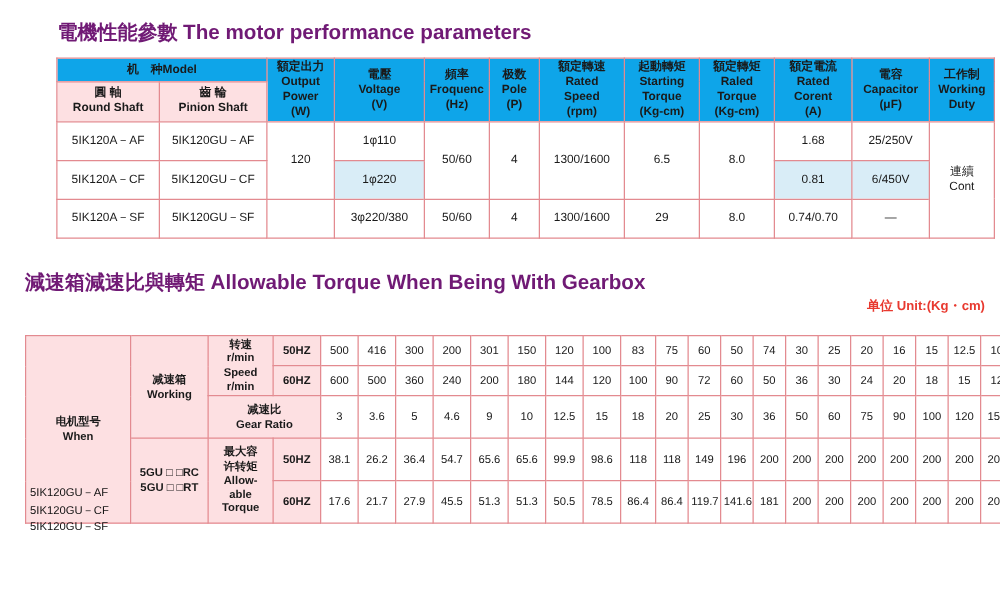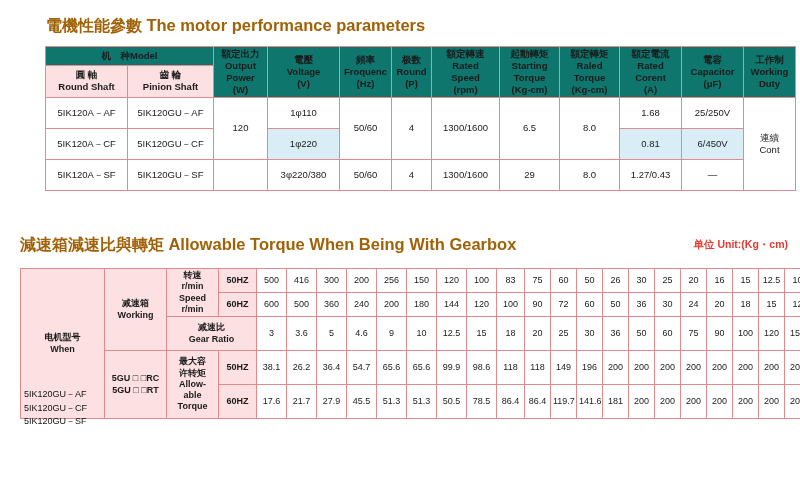--- a/index.html
+++ b/index.html
@@ -15,36 +15,36 @@
     overflow: hidden;
   }
   .page {
     position: relative;
     width: 800px;
     height: 477px;
   }
   .section-title {
     font-size: 16px;
     font-weight: bold;
-    color: #a16207;
+    color: #701a75;
     letter-spacing: 0px;
     white-space: nowrap;
   }
   .section-title .cn { font-size: 16px; }
   .section-title .en { font-size: 16.5px; }
 
   #title1 {
     position: absolute;
     left: 46px;
     top: 16px;
   }
   #title2 {
     position: absolute;
     left: 20px;
-    top: 235px;
+    top: 216px;
   }
   #unit-note {
     position: absolute;
     right: 12px;
     top: 238px;
     font-size: 10.5px;
     color: #e8392f;
     font-weight: bold;
   }
 
@@ -56,21 +56,21 @@
     border: 1px solid #e38a90;
     text-align: center;
     vertical-align: middle;
     font-size: 9.5px;
     line-height: 1.25;
     padding: 1px 2px;
     color: #1a1a1a;
     font-weight: normal;
   }
   .hdr {
-    background: #0f766e;
+    background: #0ea5e9;
     font-weight: bold;
     font-size: 9.5px;
     margin-top: 34px;
   }
   .hdr-sub {
     background: #fde0e2;
     font-weight: bold;
   }
   .body-cell { background: #ffffff; }
   .hl { background: #d9edf7; }
@@ -136,21 +136,21 @@
           <div>Voltage</div>
           <div>(V)</div>
         </td>
         <td class="hdr" rowspan="2">
           <div>頻率</div>
           <div>Froquenc</div>
           <div>(Hz)</div>
         </td>
         <td class="hdr" rowspan="2">
           <div>极数</div>
-          <div>Round</div>
+          <div>Pole</div>
           <div>(P)</div>
         </td>
         <td class="hdr" rowspan="2">
           <div>額定轉速</div>
           <div>Rated</div>
           <div>Speed</div>
           <div>(rpm)</div>
         </td>
         <td class="hdr" rowspan="2">
           <div>起動轉矩</div>
@@ -221,21 +221,21 @@
       <tr class="row-tall">
         <td class="body-cell">5IK120A－SF</td>
         <td class="body-cell">5IK120GU－SF</td>
         <td class="body-cell"></td>
         <td class="body-cell">3φ220/380</td>
         <td class="body-cell">50/60</td>
         <td class="body-cell">4</td>
         <td class="body-cell">1300/1600</td>
         <td class="body-cell">29</td>
         <td class="body-cell">8.0</td>
-        <td class="body-cell">1.27/0.43</td>
+        <td class="body-cell">0.74/0.70</td>
         <td class="body-cell">—</td>
       </tr>
     </tbody>
   </table>
 
   <div id="title2" class="section-title">
     <span class="cn">減速箱減速比與轉矩</span>
     <span class="en">Allowable Torque When Being With Gearbox</span>
   </div>
   <div id="unit-note">单位 Unit:(Kg・cm)</div>
@@ -283,29 +283,29 @@
           <div>转速</div>
           <div>r/min</div>
           <div>Speed</div>
           <div>r/min</div>
         </td>
         <td class="rowhdr">50HZ</td>
         <td class="body-cell">500</td>
         <td class="body-cell">416</td>
         <td class="body-cell">300</td>
         <td class="body-cell">200</td>
-        <td class="body-cell">256</td>
+        <td class="body-cell">301</td>
         <td class="body-cell">150</td>
         <td class="body-cell">120</td>
         <td class="body-cell">100</td>
         <td class="body-cell">83</td>
         <td class="body-cell">75</td>
         <td class="body-cell">60</td>
         <td class="body-cell">50</td>
-        <td class="body-cell">26</td>
+        <td class="body-cell">74</td>
         <td class="body-cell">30</td>
         <td class="body-cell">25</td>
         <td class="body-cell">20</td>
         <td class="body-cell">16</td>
         <td class="body-cell">15</td>
         <td class="body-cell">12.5</td>
         <td class="body-cell">10</td>
 
       </tr>
 

